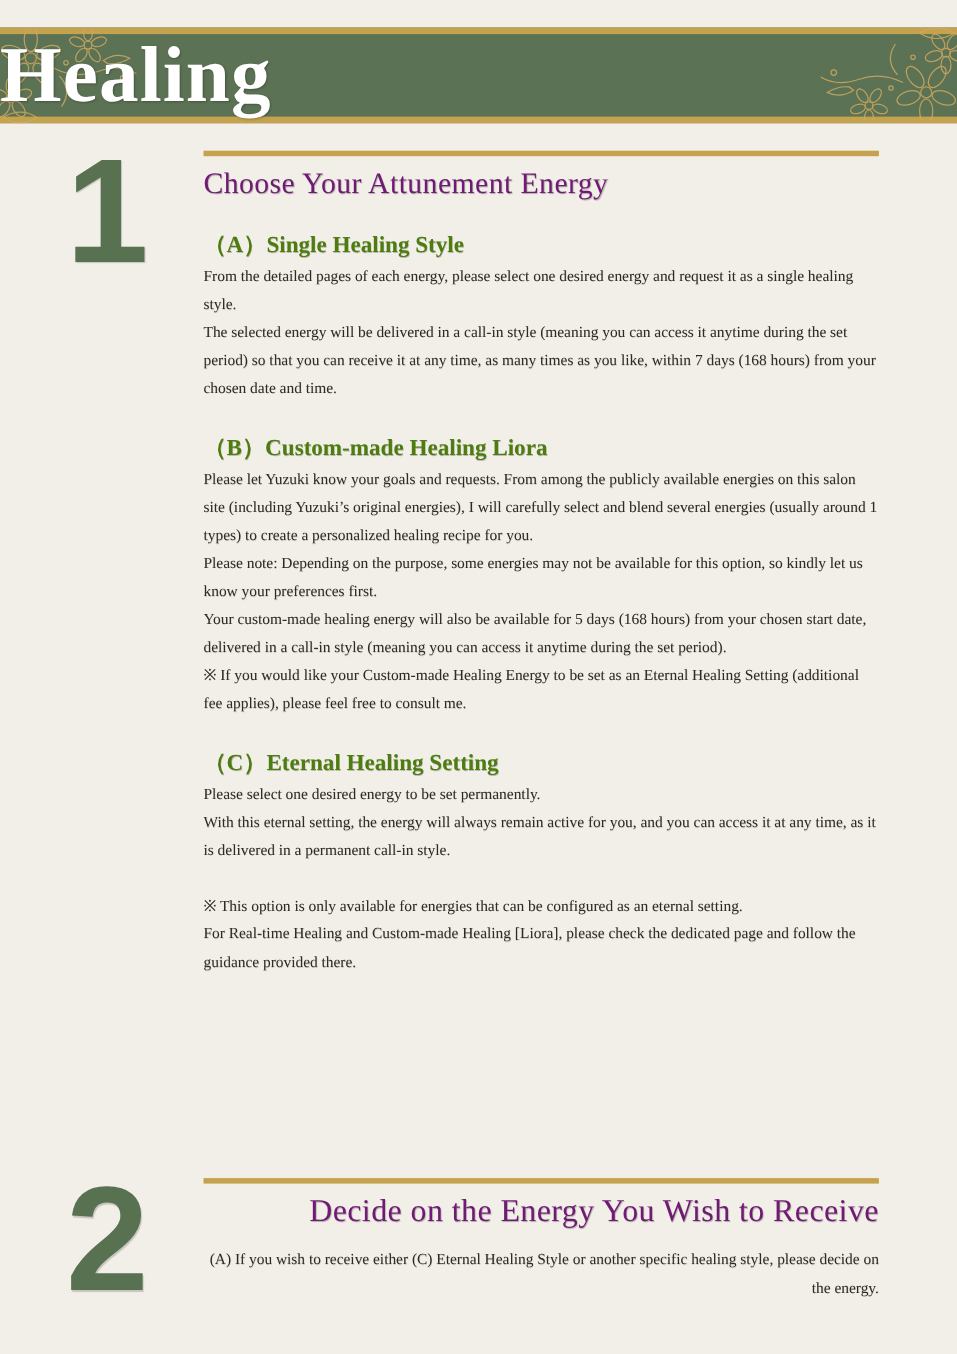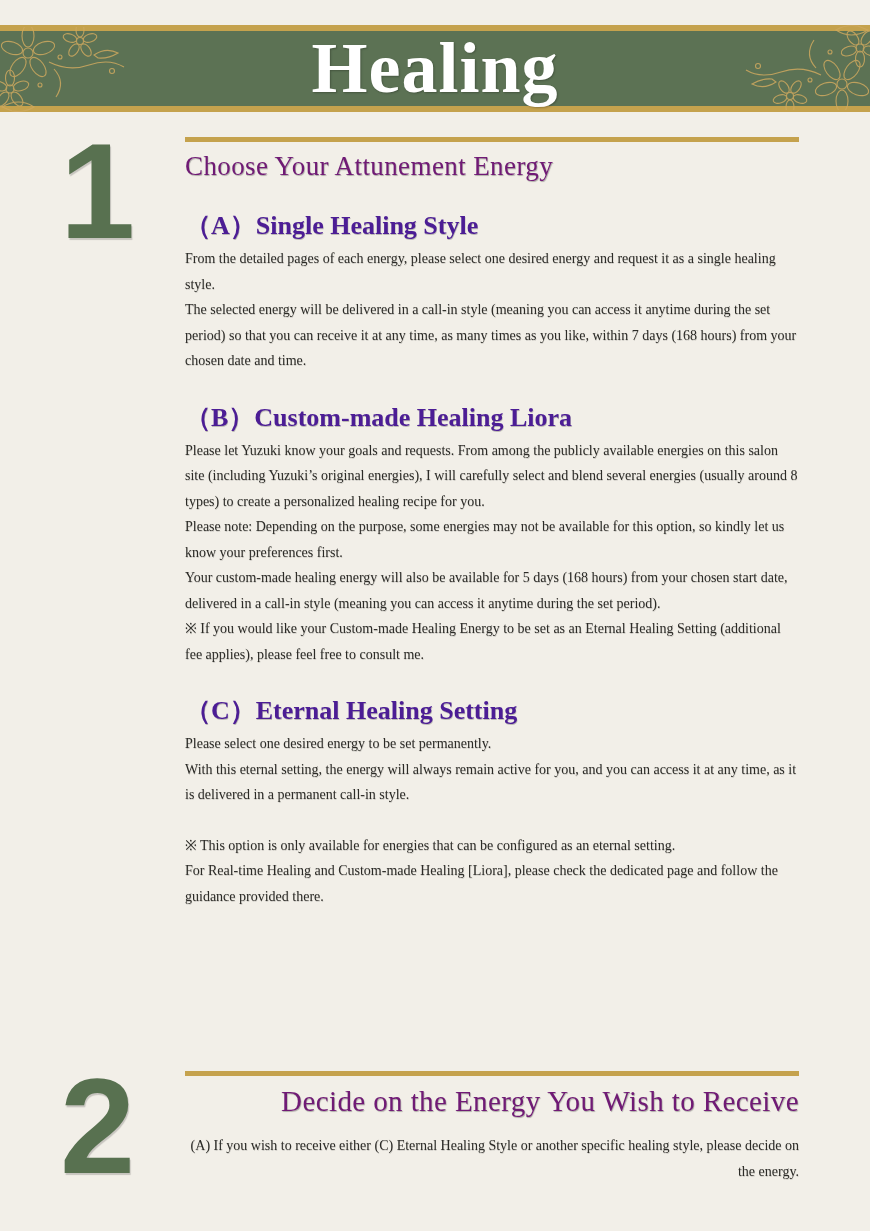--- a/index.html
+++ b/index.html
@@ -14,21 +14,20 @@
   }
   
   .banner{
     position:absolute;top:25px;left:0;width:870px;height:75px;
     background:#5c7254;
     border-top:6px solid #c5a24d;
     border-bottom:6px solid #c5a24d;
   }
   .banner-title{
     position:absolute;left:0;right:0;top:-8px;
-    text-align:center;
     font-size:72px;font-weight:700;
     color:#ffffff;
     letter-spacing:1px;
     line-height:1.25;
     text-shadow:1px 1px 2px rgba(0,0,0,0.25);
   }
   .floral{position:absolute;opacity:0.85;}
   .floral-tl{top:-4px;left:-6px;}
   .floral-br{bottom:-4px;right:-6px;transform:rotate(180deg);}
   
@@ -50,22 +49,22 @@
   .gold-rule{height:5px;background:#c5a24d;margin:0;}
   .section-title{
     margin:9px 0 0 0;
     font-size:27px;font-weight:400;
     color:#701a75;letter-spacing:0.4px;
     text-shadow:0.7px 1px 0.8px rgba(0,0,0,0.28);
   }
   #section-2-content .section-title{font-size:29px;}
   .sub-heading{
     margin:26px 0 3px 0;
-    font-size:26px;font-weight:700;
-    color:#4c1d95;
+    font-size:21px;font-weight:700;
+    color:#4d7c0f;
     text-shadow:0.5px 0.8px 0.6px rgba(0,0,0,0.22);
   }
   .body-text p{
     margin:0;
     font-size:14px;line-height:25.5px;
     color:#2c2b27;
     text-shadow:0.4px 0.6px 0.5px rgba(0,0,0,0.14);
   }
   .gap-line{height:25px;}
   #section-2-content .body-text{margin-top:15px;}
@@ -146,21 +145,21 @@
       <h3 class="sub-heading">（A）Single Healing Style</h3>
       <div class="body-text">
         <p>From the detailed pages of each energy, please select one desired energy and request it as a single healing style.</p>
         <p>The selected energy will be delivered in a call-in style (meaning you can access it anytime during the set period) so that you can receive it at any time, as many times as you like, within 7 days (168 hours) from your chosen date and time.</p>
       </div>
     </div>
 
     <div>
       <h3 class="sub-heading">（B）Custom-made Healing Liora</h3>
       <div class="body-text">
-        <p>Please let Yuzuki know your goals and requests. From among the publicly available energies on this salon site (including Yuzuki’s original energies), I will carefully select and blend several energies (usually around 8 types) to create a personalized healing recipe for you.</p>
+        <p>Please let Yuzuki know your goals and requests. From among the publicly available energies on this salon site (including Yuzuki’s original energies), I will carefully select and blend several energies (usually around 1 types) to create a personalized healing recipe for you.</p>
         <p>Please note: Depending on the purpose, some energies may not be available for this option, so kindly let us know your preferences first.</p>
         <p>Your custom-made healing energy will also be available for 5 days (168 hours) from your chosen start date, delivered in a call-in style (meaning you can access it anytime during the set period).</p>
         <p>※ If you would like your Custom-made Healing Energy to be set as an Eternal Healing Setting (additional fee applies), please feel free to consult me.</p>
       </div>
     </div>
 
     <div>
       <h3 class="sub-heading">（C）Eternal Healing Setting</h3>
       <div class="body-text">
         <p>Please select one desired energy to be set permanently.</p>

